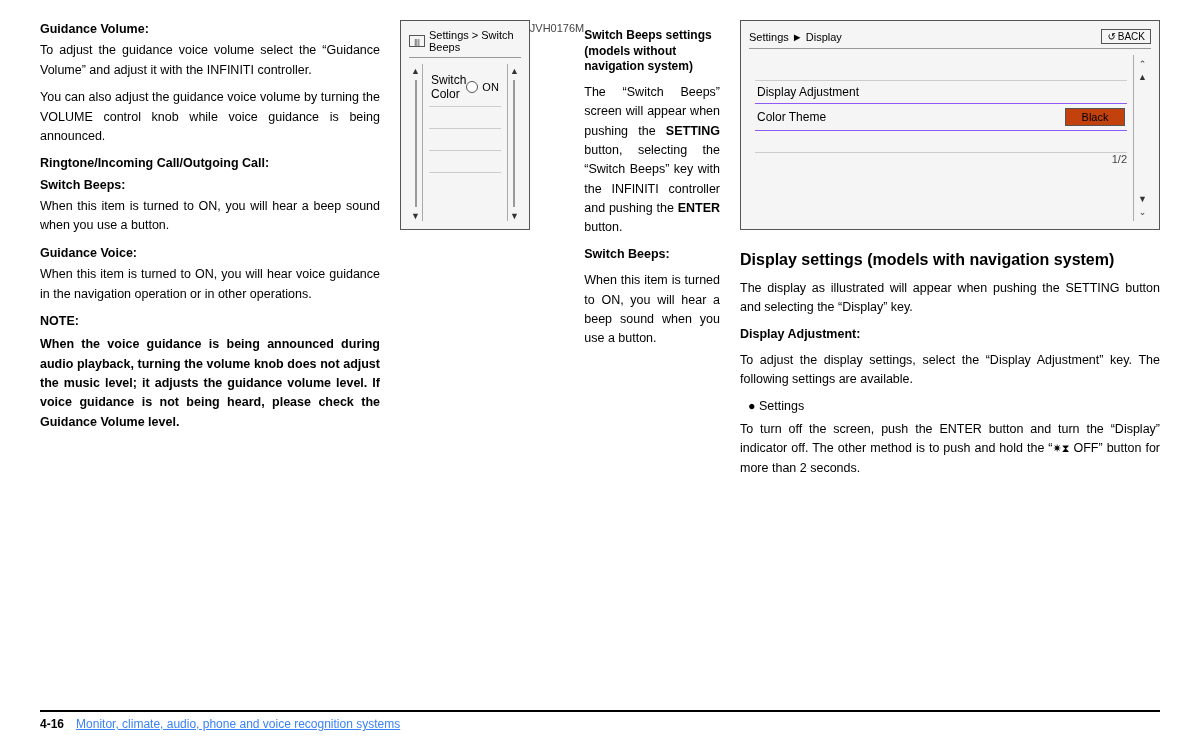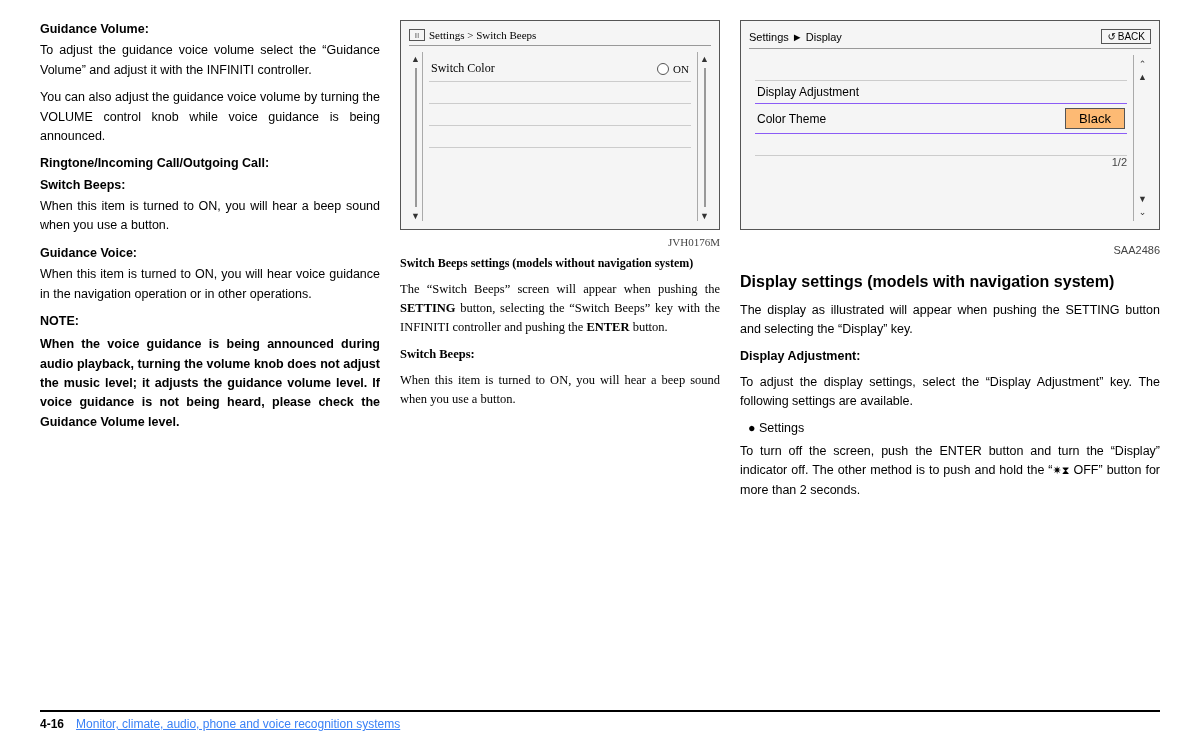--- a/index.html
+++ b/index.html
@@ -34,22 +34,21 @@
     .left-col p { margin-bottom: 8px; text-align: justify; }
     .left-col .bold-heading { font-weight: bold; margin-bottom: 2px; }
     .left-col .note-heading { font-weight: bold; text-transform: uppercase; margin-bottom: 4px; }
     .left-col .bold-body { font-weight: bold; }
 
     
     .mid-col {
       width: 320px;
       flex-shrink: 0;
       display: flex;
-      flex-direction: column;
-      font-family: Liberation Serif, serif;
+      flex-direction: row;
     }
     .mid-col .screen-container {
       border: 1.5px solid #555;
       background: #f5f5f5;
       margin-bottom: 4px;
       position: relative;
       height: 210px;
     }
     .screen-inner {
       padding: 8px;
@@ -213,22 +212,22 @@
       display: flex;
       align-items: center;
       border-bottom: 1px solid #8b5cf6;
       padding: 4px 2px;
       font-size: 12px;
     }
     .right-screen-row .row-label { flex: 1; }
     .right-screen-row .row-value {
       border: 1px solid #555;
       padding: 2px 8px;
-      font-size: 13px;
-      background: #fdba74;
+      font-size: 11px;
+      background: #c2410c;
       min-width: 60px;
       text-align: center;
     }
     .right-screen-page {
       text-align: right;
       font-size: 11px;
       color: #444;
     }
     .right-screen-caption {
       text-align: right;
@@ -367,21 +366,20 @@
                 <span class="scroll-arrow">▲</span>
               </div>
               <div class="scroll-group">
                 <span class="scroll-arrow">▼</span>
                 <span class="scroll-arrow">⌄</span>
               </div>
             </div>
           </div>
         </div>
       </div>
-      <div class="right-screen-caption">SAA2486</div>
 
       <div style="margin-top:8px;">
         <div class="section-title">Display settings (models with navigation system)</div>
         <div class="section-body">
           <p>The display as illustrated will appear when pushing the SETTING button and selecting the “Display” key.</p>
           <p><span class="sub-heading">Display Adjustment:</span></p>
           <p>To adjust the display settings, select the “Display Adjustment” key. The following settings are available.</p>
           <p class="bullet">● <span>Settings</span></p>
           <p>To turn off the screen, push the ENTER button and turn the “Display” indicator off. The other method is to push and hold the “<span style="font-size:11px;">✷⧗</span> OFF” button for more than 2 seconds.</p>
         </div>

